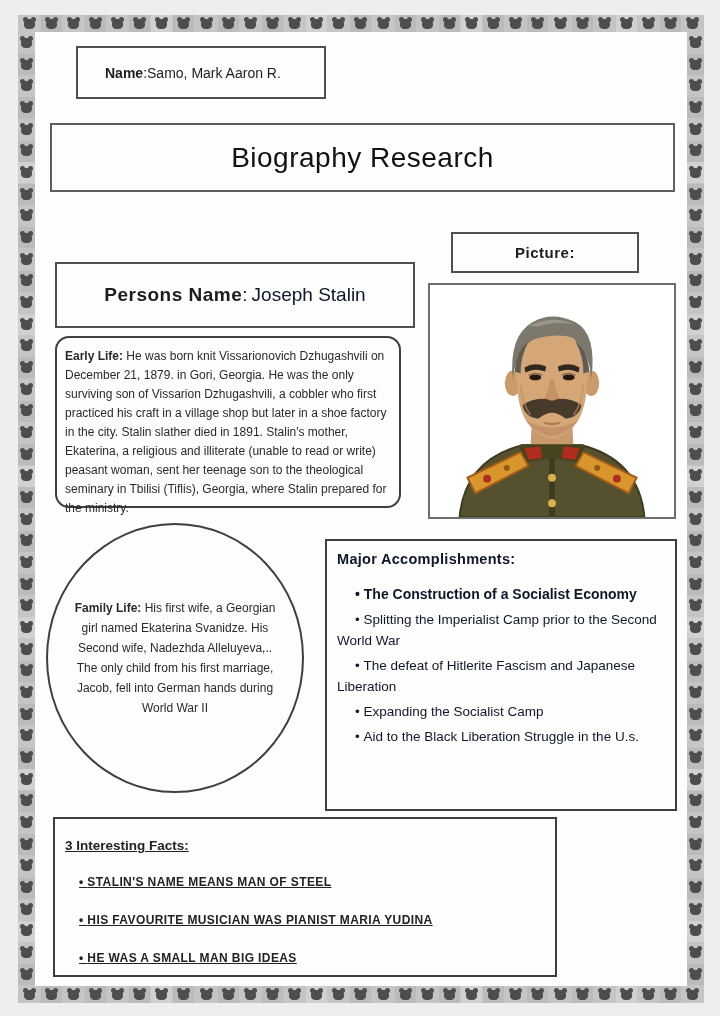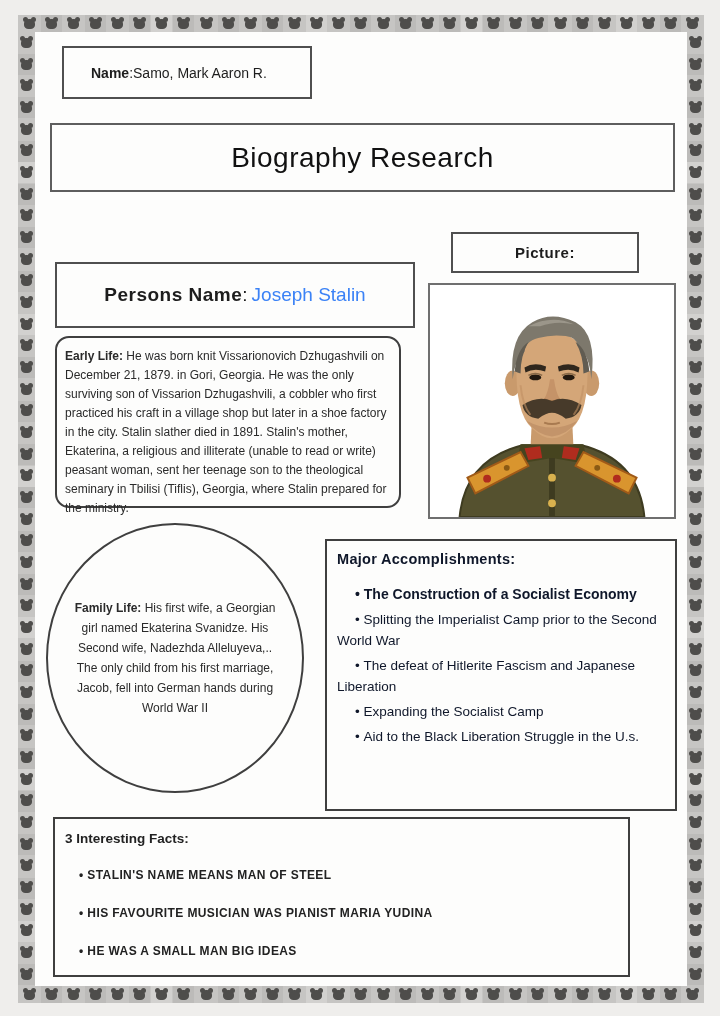--- a/index.html
+++ b/index.html
@@ -32,48 +32,48 @@
   .glyph::before,.glyph::after{
     content:"";position:absolute;width:5px;height:5px;background:#4e4d4b;
     border-radius:50%;top:-2px;
   }
   .glyph::before{left:-1px;}
   .glyph::after{right:-1px;}
 
   
   .box{position:absolute;border:2px solid #4f4f4f;background:#fdfdfc;box-sizing:border-box;}
 
-  .name-box{left:62px;top:46px;width:250px;height:53px;display:flex;align-items:center;padding-left:27px;font-size:14px;}
+  .name-box{left:76px;top:46px;width:250px;height:53px;display:flex;align-items:center;padding-left:27px;font-size:14px;}
   .name-box .lbl{font-weight:bold;}
 
   .title-box{left:50px;top:123px;width:625px;height:69px;border-color:#5e5e5e;display:flex;align-items:center;justify-content:center;}
   .title-box h1{margin:0;font-size:28px;font-weight:normal;letter-spacing:.5px;color:#111;}
 
   .persons-box{left:55px;top:234px;width:360px;height:66px;display:flex;align-items:center;justify-content:center;font-size:19px;margin-top:28px;}
   .persons-box .lbl{font-weight:bold;letter-spacing:.5px;}
-  .persons-box .val{color:#3b82f6;margin-left:4px;}
+  .persons-box .val{color:#0f172a;margin-left:4px;}
 
   .picture-label-box{left:451px;top:232px;width:188px;height:41px;display:flex;align-items:center;justify-content:center;font-size:15px;font-weight:bold;letter-spacing:.5px;}
 
   .portrait-frame{left:428px;top:283px;width:248px;height:236px;border-color:#6f6f6f;background:#ffffff;overflow:hidden;}
   .portrait-frame svg{display:block;width:100%;height:100%;}
 
   .early-box{left:55px;top:336px;width:346px;height:172px;border-color:#3f3f3f;border-radius:14px;padding:9px 8px;font-size:12px;line-height:19px;color:#2a2a2a;}
   .early-box .lbl{font-weight:bold;}
 
   .family-circle{left:46px;top:523px;width:258px;height:270px;border-color:#3f3f3f;border-radius:50%;display:flex;align-items:center;justify-content:center;text-align:center;padding:0 24px;font-size:12px;line-height:20px;color:#2a2a2a;}
   .family-circle .lbl{font-weight:bold;}
 
   .major-box{left:325px;top:539px;width:352px;height:272px;border-color:#3f3f3f;padding:8px 10px;font-size:13.5px;line-height:21px;color:#0f172a;}
   .major-box .heading{font-weight:bold;font-size:14.5px;letter-spacing:.3px;margin:0 0 14px 0;}
   .major-box .bullet{text-indent:18px;margin:0 0 4px 0;}
   .major-box .bullet::before{content:"\2022\00a0";}
   .major-box .bullet.bold{font-weight:bold;font-size:14px;}
 
-  .facts-box{left:53px;top:817px;width:577px;height:160px;border-color:#3f3f3f;padding:12px 10px;color:#222;}
+  .facts-box{left:53px;top:817px;width:504px;height:160px;border-color:#3f3f3f;padding:19px 10px;color:#222;text-decoration:underline;}
   .facts-box .heading{font-weight:bold;font-size:13.5px;margin:0 0 22px 0;}
   .facts-box .bullet{font-weight:bold;font-size:12px;letter-spacing:.4px;padding-left:14px;margin:0 0 24px 0;}
   .facts-box .bullet::before{content:"\2022\00a0";}
 </style>
 </head>
 <body>
 
 <div class="inner-sheet"></div>
 
 <div class="band band-top" id="band-top">

